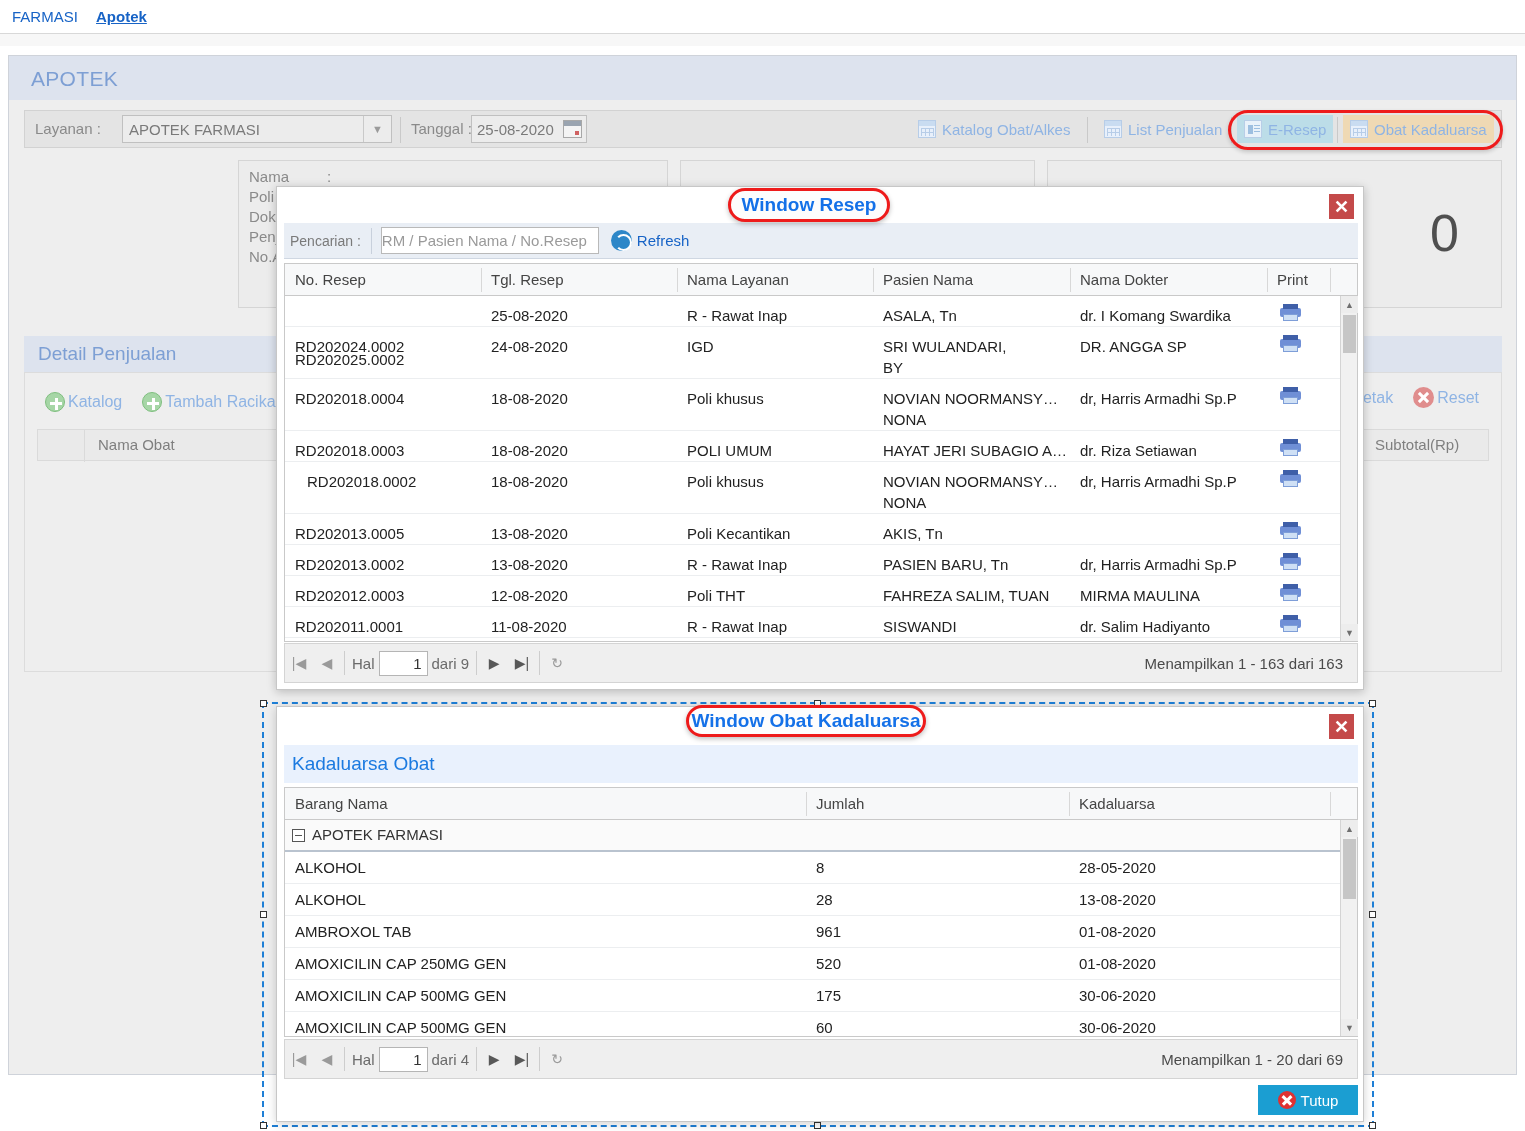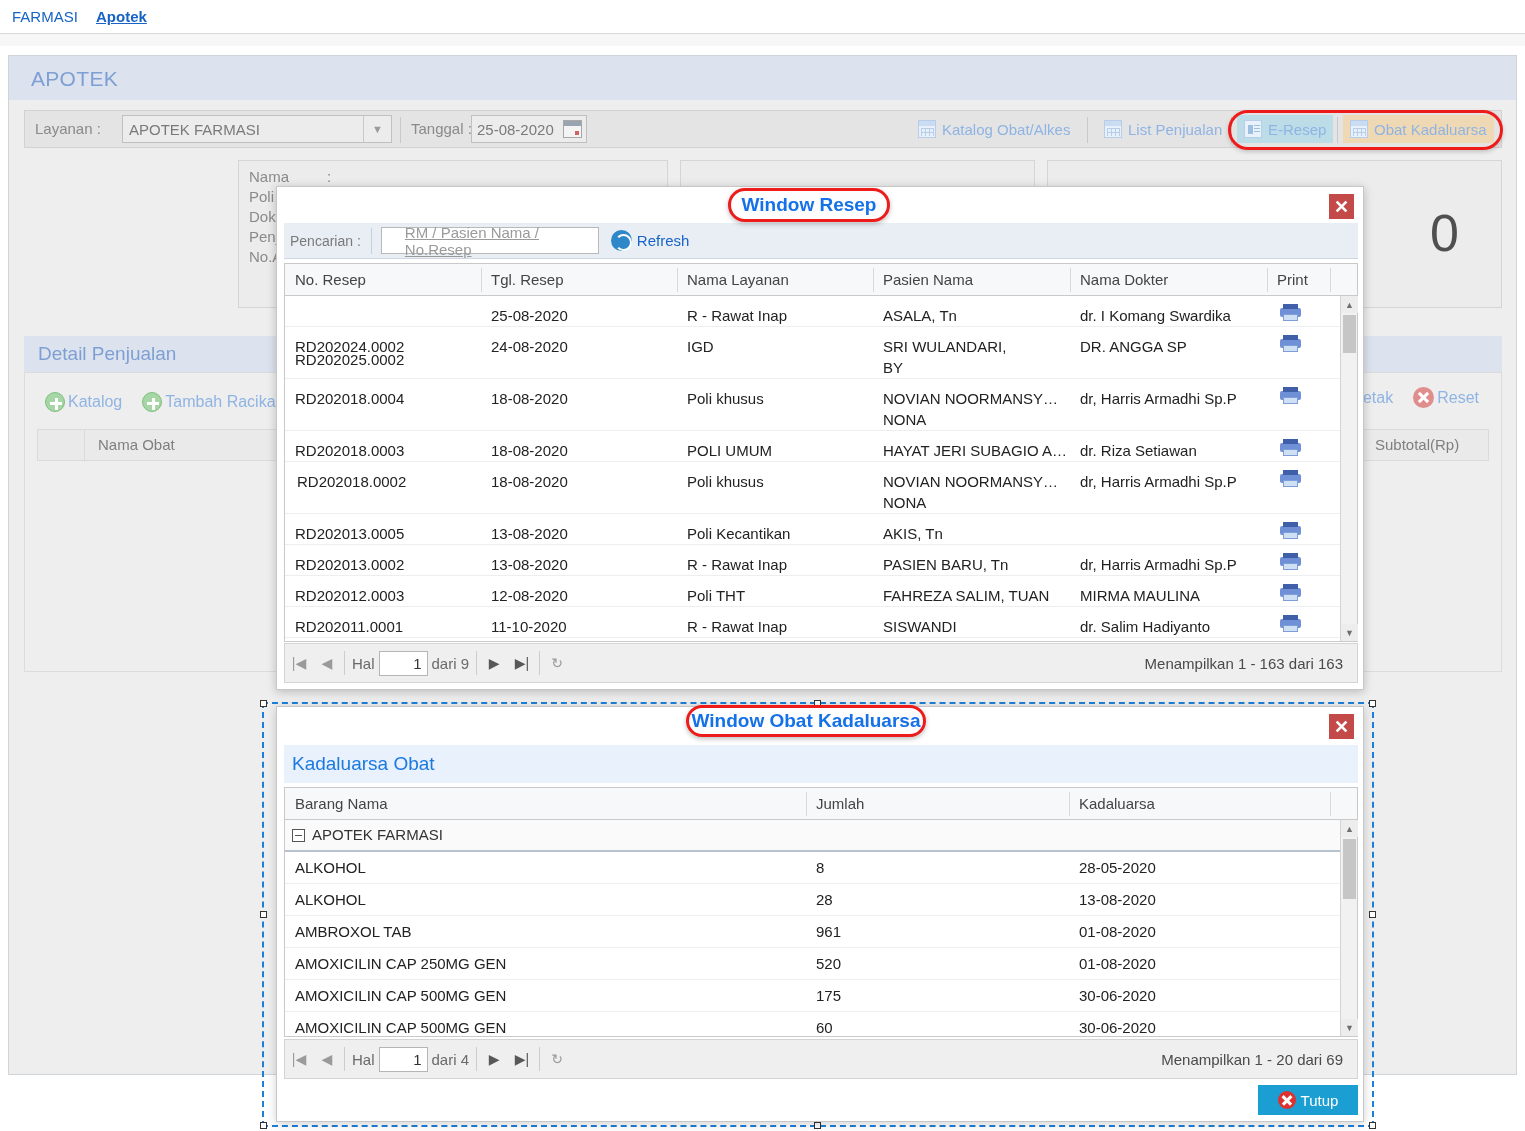--- a/index.html
+++ b/index.html
@@ -143,21 +143,21 @@
     font-weight:bold; line-height:1; z-index:70;
   }
   .search-bar{
     position:absolute; left:7px; top:36px; width:1074px; height:36px; background:#e9eef5;
     border-bottom:1px solid #cfd7e2; display:flex; align-items:center;
   }
   .sb-lbl{font-size:14px;color:#7a7a7a;padding:0 10px 0 6px;}
   .sb-vline{width:1px;height:26px;background:#c8d0dc;}
   .sb-input{
     width:218px;height:27px;margin-left:9px;background:#fff;border:1px solid #b9b9b9;
-    font-size:15px;color:#9a9a9a;padding-left:23px;display:flex;align-items:center;text-decoration:underline;
+    font-size:15px;color:#9a9a9a;padding-left:0;display:flex;align-items:center;
   }
   .refresh-ico{width:21px;height:21px;border-radius:50%;background:#2d87c8;position:relative;margin-left:12px;flex:none;}
   .refresh-ico::after{content:"";position:absolute;left:4px;top:4px;width:13px;height:13px;border:2px solid #fff;border-radius:50%;border-left-color:transparent;}
   .refresh-lbl{font-size:15px;color:#1763c6;margin-left:5px;}
 
   .rs-grid{position:absolute;left:7px;top:76px;width:1074px;height:379px;background:#fff;border:1px solid #c9c9c9;}
   .rs-head{position:relative;height:32px;background:#f7f8f9;border-bottom:1px solid #c9c9c9;}
   .rs-head .th{position:absolute;top:7px;font-size:15px;color:#444;}
   .rs-head .thsep{position:absolute;top:4px;width:1px;height:24px;background:#d8d8d8;}
   .rs-rows{position:relative;height:345px;overflow:hidden;}
@@ -391,21 +391,21 @@
             <span class="td" style="left: 402px;">POLI UMUM</span>
             <span class="td" style="left: 598px;">HAYAT JERI SUBAGIO A…</span>
             <span class="td" style="left: 795px;">dr. Riza Setiawan</span>
             <span class="prn-ico" style="left: 995px;">
               <span class="body"></span>
               <span class="top"></span>
               <span class="out"></span>
             </span>
           </div>
           <div class="rs-row" style="height: 52px;">
-            <span class="td" style="left: 12px;">RD202018.0002</span>
+            <span class="td" style="left: 22px;">RD202018.0002</span>
             <span class="td" style="left: 206px;">18-08-2020</span>
             <span class="td" style="left: 402px;">Poli khusus</span>
             <span class="td" style="left: 598px;">NOVIAN NOORMANSY…<br>NONA</span>
             <span class="td" style="left: 795px;">dr, Harris Armadhi Sp.P</span>
             <span class="prn-ico" style="left: 995px;">
               <span class="body"></span>
               <span class="top"></span>
               <span class="out"></span>
             </span>
           </div>
@@ -440,21 +440,21 @@
             <span class="td" style="left: 598px;">FAHREZA SALIM, TUAN</span>
             <span class="td" style="left: 795px;">MIRMA MAULINA</span>
             <span class="prn-ico" style="left: 995px;">
               <span class="body"></span>
               <span class="top"></span>
               <span class="out"></span>
             </span>
           </div>
           <div class="rs-row" style="height: 31px;">
             <span class="td" style="left: 10px;">RD202011.0001</span>
-            <span class="td" style="left: 206px;">11-10-2020</span>
+            <span class="td" style="left: 206px;">11-08-2020</span>
             <span class="td" style="left: 402px;">R - Rawat Inap</span>
             <span class="td" style="left: 598px;">SISWANDI</span>
             <span class="td" style="left: 795px;">dr. Salim Hadiyanto</span>
             <span class="prn-ico" style="left: 995px;">
               <span class="body"></span>
               <span class="top"></span>
               <span class="out"></span>
             </span>
           </div>
         </div>

